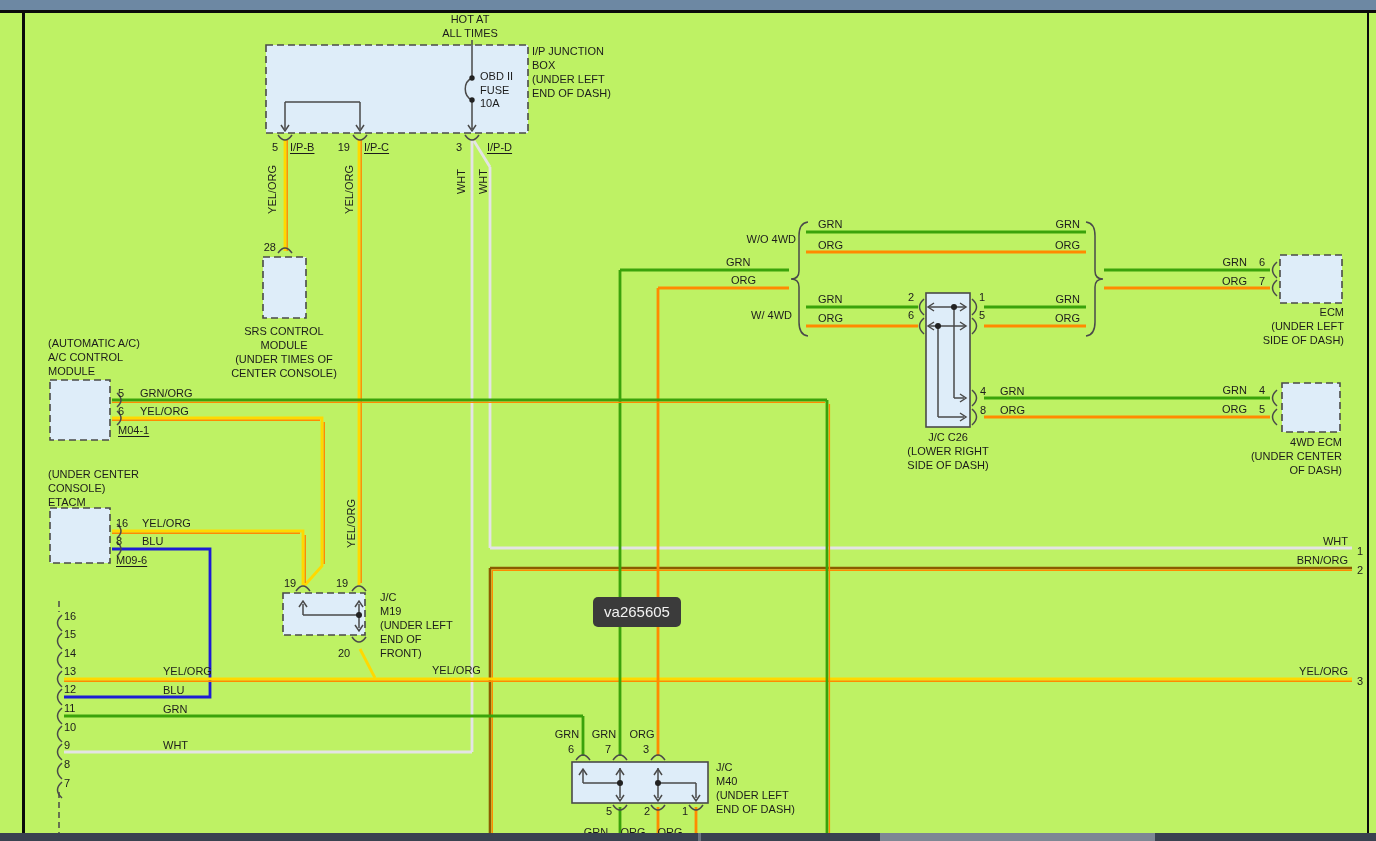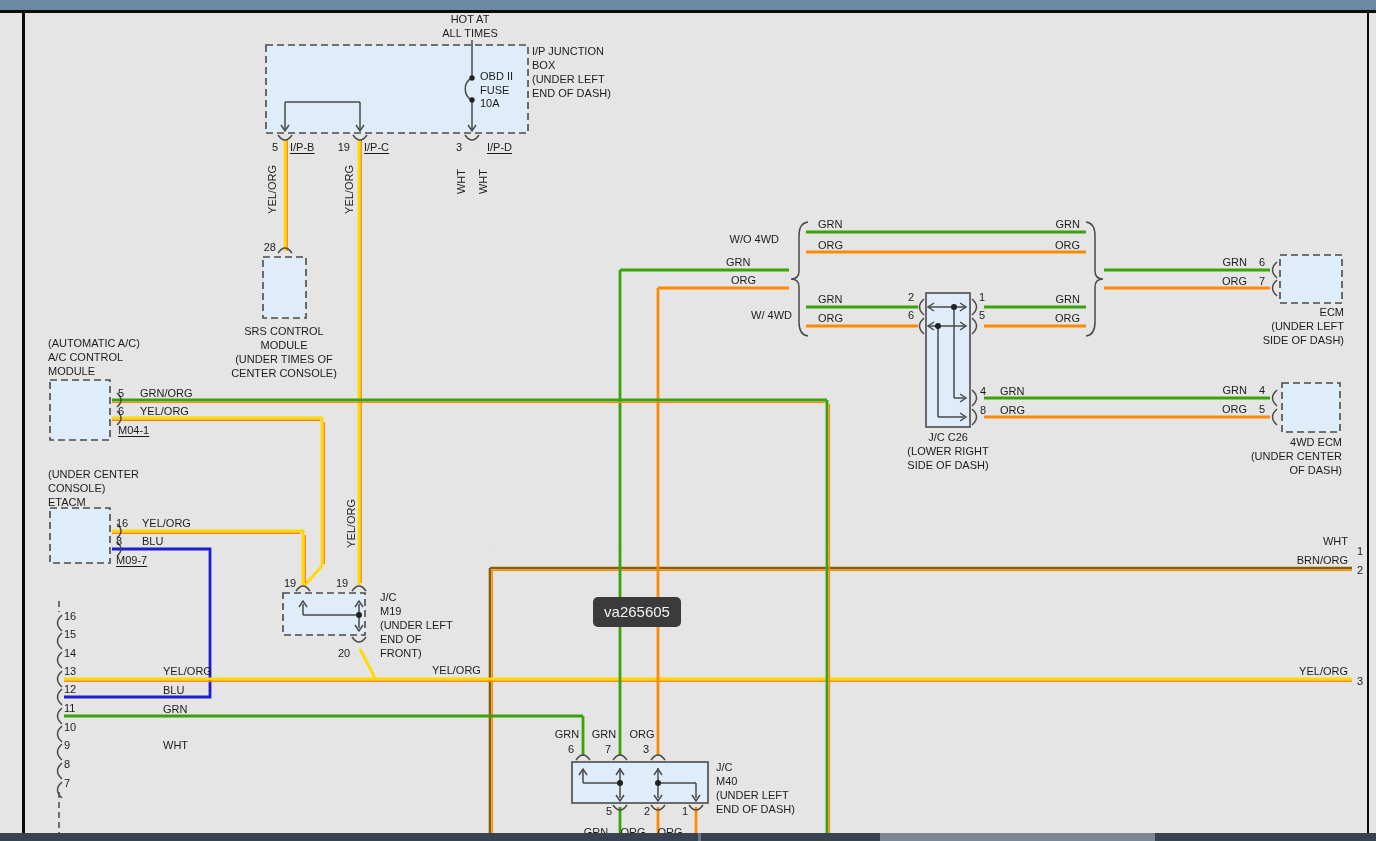--- a/index.html
+++ b/index.html
@@ -1,16 +1,16 @@
 <!DOCTYPE html>
 <html style="--c-green: #3aa30a; --c-orange: #ff8a00; --c-yellow: #ffd900; --c-whitewire: #e4e4e4; --c-blue: #1d1dd4; --c-brown: #8b5c00; --c-boxfill: #deedf9; --c-topbar: #6d88a3; --c-bottombar: #394250; --c-thumb: #7d8794; --c-tooltipbg: #3b3b3b;"><head>
 <meta charset="utf-8">
 <style>
   html,body{margin:0;padding:0;background:#fff}
-  #stage{position:relative;width:1376px;height:841px;background:#e5e5e5;overflow:hidden;
+  #stage{position:relative;width:1376px;height:841px;background:#bef264;overflow:hidden;
          font-family:"Liberation Sans",sans-serif}
   svg{position:absolute;left:0;top:0;z-index:1}
   .lbl{position:absolute;z-index:2;font:11px "Liberation Sans",sans-serif;color:#1c1c1c;white-space:nowrap;line-height:13px}
   .r{text-align:right}.c{text-align:center}
   .u{text-decoration:underline;text-underline-offset:2px}
   .rot{transform:rotate(-90deg);transform-origin:center;text-align:center}
   
   .ww{stroke:var(--c-whitewire);stroke-width:2.8;fill:none}
   .wbr{stroke:var(--c-brown);stroke-width:2.6;fill:none}
   .wb{stroke:var(--c-blue);stroke-width:2.8;fill:none}
@@ -199,21 +199,21 @@
 <div class="lbl" style="left:140px;top:405px">YEL/ORG</div>
 <div class="lbl u" style="left:118px;top:424px">M04-1</div>
 
 <div class="lbl" style="left:48px;top:468px">(UNDER CENTER</div>
 <div class="lbl" style="left:48px;top:482px">CONSOLE)</div>
 <div class="lbl" style="left:48px;top:496px">ETACM</div>
 <div class="lbl" style="left:116px;top:517px">16</div>
 <div class="lbl" style="left:142px;top:517px">YEL/ORG</div>
 <div class="lbl" style="left:116px;top:535px">8</div>
 <div class="lbl" style="left:142px;top:535px">BLU</div>
-<div class="lbl u" style="left:116px;top:554px">M09-7</div>
+<div class="lbl u" style="left:116px;top:554px">M09-6</div>
 
 <div class="lbl" style="left:284px;top:577px">19</div>
 <div class="lbl" style="left:336px;top:577px">19</div>
 <div class="lbl" style="left:338px;top:647px">20</div>
 <div class="lbl" style="left:380px;top:591px">J/C</div>
 <div class="lbl" style="left:380px;top:605px">M19</div>
 <div class="lbl" style="left:380px;top:619px">(UNDER LEFT</div>
 <div class="lbl" style="left:380px;top:633px">END OF</div>
 <div class="lbl" style="left:380px;top:647px">FRONT)</div>
 <div class="lbl" style="left:432px;top:664px">YEL/ORG</div>
@@ -226,21 +226,21 @@
 <div class="lbl" style="left:64px;top:702px">11</div>
 <div class="lbl" style="left:64px;top:721px">10</div>
 <div class="lbl" style="left:64px;top:739px">9</div>
 <div class="lbl" style="left:64px;top:758px">8</div>
 <div class="lbl" style="left:64px;top:777px">7</div>
 <div class="lbl" style="left:163px;top:665px">YEL/ORG</div>
 <div class="lbl" style="left:163px;top:684px">BLU</div>
 <div class="lbl" style="left:163px;top:703px">GRN</div>
 <div class="lbl" style="left:163px;top:739px">WHT</div>
 
-<div class="lbl r" style="left:709px;top:233px;width:70px">W/O 4WD</div>
+<div class="lbl r" style="left:726px;top:233px;width:70px">W/O 4WD</div>
 <div class="lbl" style="left:818px;top:218px">GRN</div>
 <div class="lbl" style="left:818px;top:239px">ORG</div>
 <div class="lbl r" style="left:1040px;top:218px;width:40px">GRN</div>
 <div class="lbl r" style="left:1040px;top:239px;width:40px">ORG</div>
 <div class="lbl" style="left:726px;top:256px">GRN</div>
 <div class="lbl" style="left:731px;top:274px">ORG</div>
 <div class="lbl r" style="left:722px;top:309px;width:70px">W/ 4WD</div>
 <div class="lbl" style="left:818px;top:293px">GRN</div>
 <div class="lbl" style="left:818px;top:312px">ORG</div>
 <div class="lbl r" style="left:1040px;top:293px;width:40px">GRN</div>

